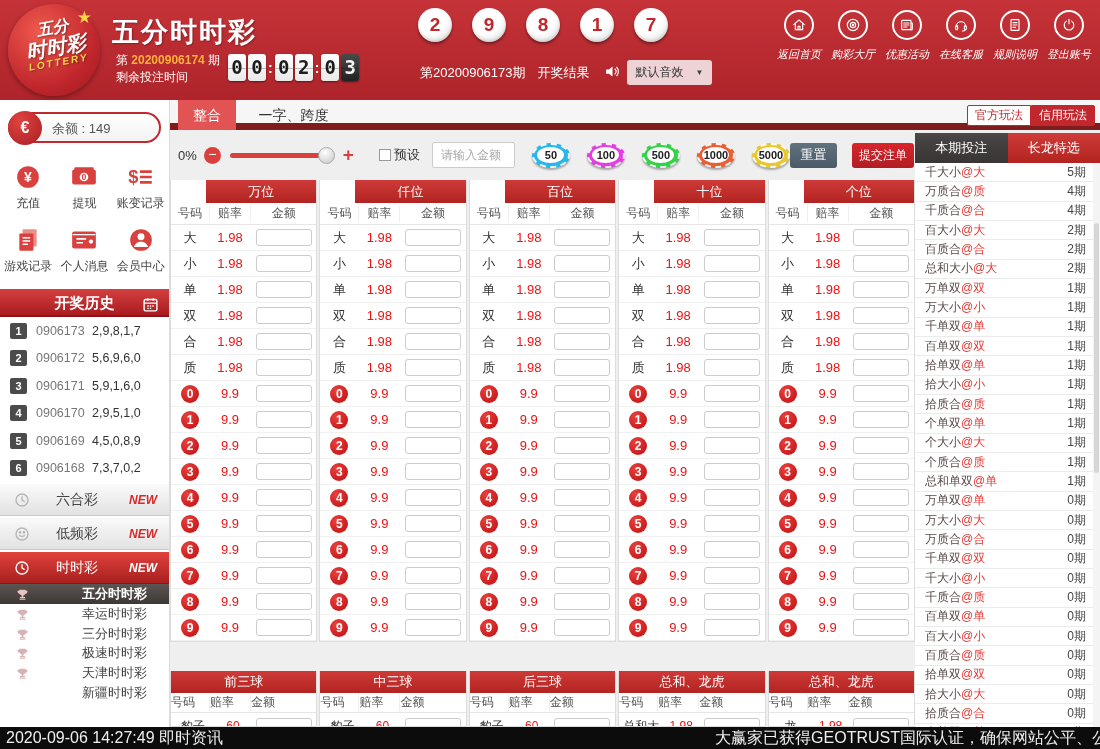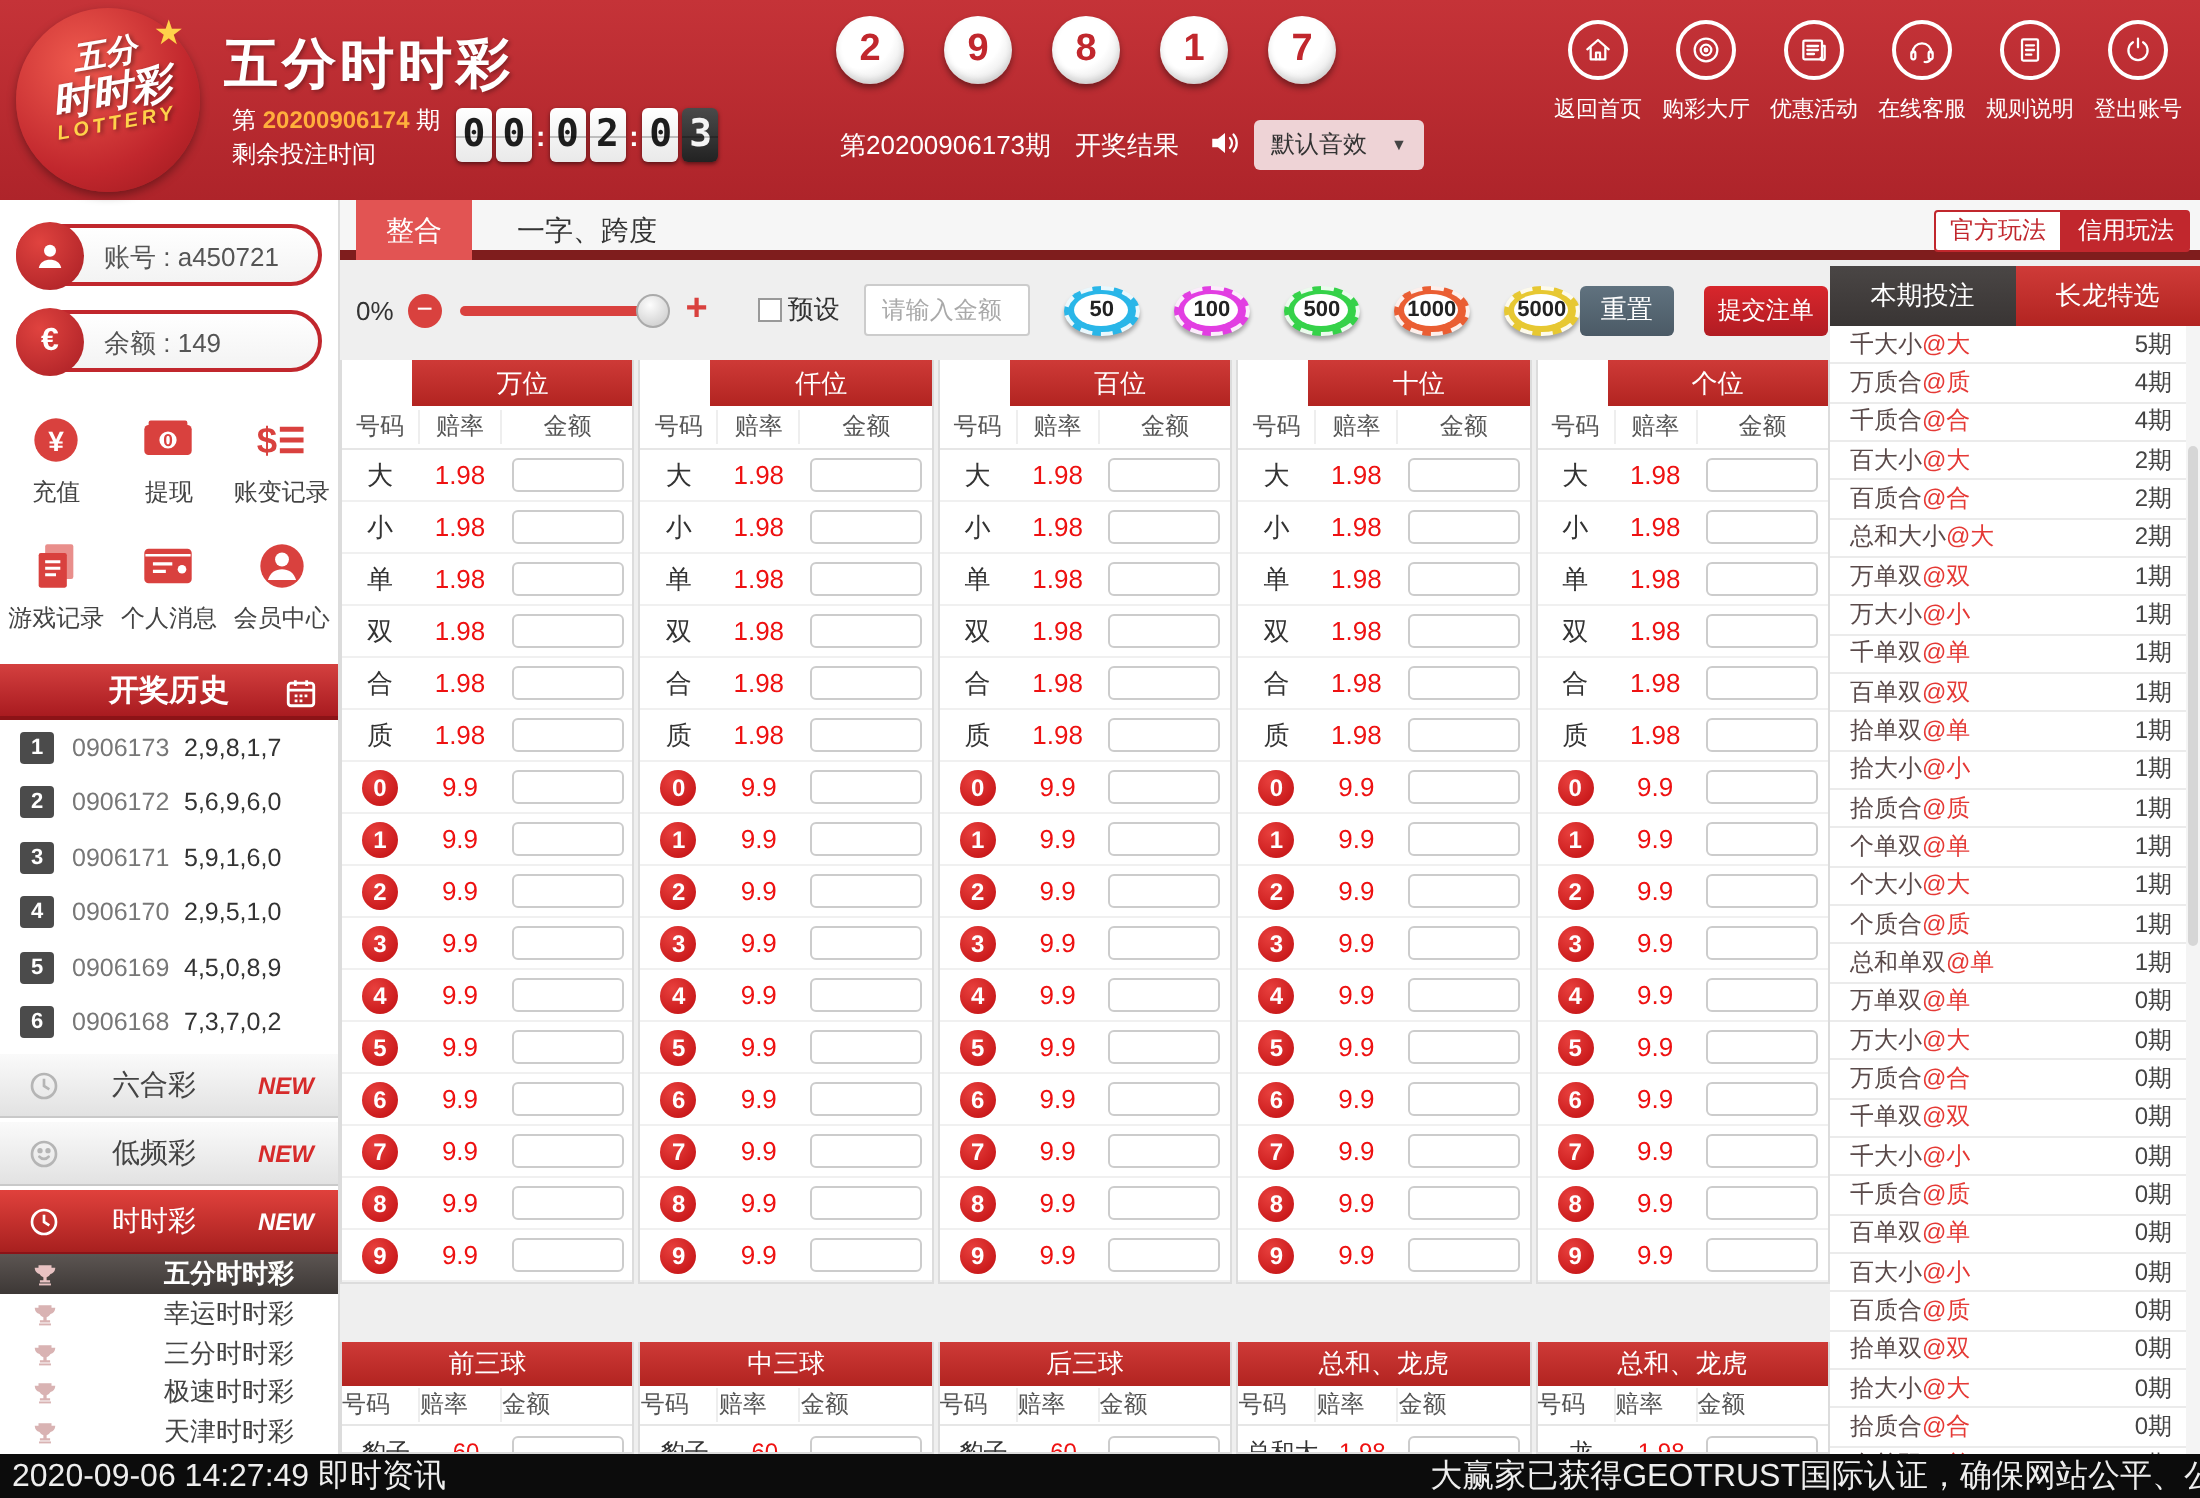--- a/index.html
+++ b/index.html
@@ -32,21 +32,21 @@
   .ball { width:34px; height:34px; margin-right:20px; border-radius:50%;
           background:radial-gradient(circle at 35% 28%, #ffffff 50%, #d6d6d6);
           box-shadow:0 2px 3px rgba(0,0,0,.4), inset 0 -2px 3px rgba(0,0,0,.12);
           color:#c1272d; font-size:19px; font-weight:bold; text-align:center; line-height:34px; }
   .result-row { position:absolute; left:420px; top:60px; display:flex; align-items:center; color:#fff; font-size:13px; }
   .result-period { margin-right:12px; } .result-label { margin-right:14px; }
   .sound-select { margin-left:6px; background:#eed3d6; border-radius:3px; padding:4px 9px; color:#333;
                   font-size:12px; display:flex; align-items:center; cursor:pointer; }
   .sound-caret { margin-left:12px; font-size:8px; color:#444; }
   .header-nav { position:absolute; right:4px; top:10px; display:flex; }
-  .nav-item { width:54px; text-align:center; cursor:pointer; }
+  .nav-item { width:54px; text-align:center; cursor:pointer;font-style:italic; }
   .nav-circle { width:30px; height:30px; margin:0 auto; border:2px solid #fff; border-radius:50%;
                 display:flex; align-items:center; justify-content:center; }
   .nav-label { color:#fff; font-size:11px; margin-top:7px; white-space:nowrap; }
 
   
   .sidebar { position:absolute; left:0; top:100px; width:170px; height:627px; background:#fff;
              border-right:1px solid #dcdcdc; }
   .acct-pill { position:relative; margin:12px 8px 0 8px; height:31px; border:2px solid #c1272d;
                border-radius:17px; background:linear-gradient(#fff,#f3f3f3); }
   .pill-icon { position:absolute; left:-2px; top:-3px; width:34px; height:34px; border-radius:50%;
@@ -74,21 +74,21 @@
   .cat-label { font-size:14px; color:#444; margin-left:26px; }
   .cat-badge { position:absolute; right:12px; font-size:12px; font-weight:bold; font-style:italic; color:#d62b2b; }
   .cat-btn.active .cat-label, .cat-btn.active .cat-badge { color:#fff; }
   .lot-row { position:relative; height:19.8px; line-height:19.8px; font-size:13px; color:#444;
              text-align:right; padding-right:22px; cursor:pointer; }
   .lot-row .lot-trophy { position:absolute; left:16px; top:3px; }
   .lot-row.active { background:linear-gradient(#5c5552,#3d3836); color:#fff; font-weight:bold; }
 
   
   .tabbar { position:absolute; left:170px; top:100px; width:930px; height:30px; background:#f6f6f6;
-            border-bottom:5px solid #7f1d1d; }
+            border-bottom:7px solid #7f1d1d; }
   .tab { display:inline-block; height:30px; line-height:30px; font-size:14px; cursor:pointer; }
   .tab.active { background:#e25453; color:#fff; width:58px; text-align:center; margin-left:8px; }
   .tab.plain { color:#333; padding:0 18px; }
   .play-tabs { position:absolute; right:5px; top:5px; display:flex; }
   .play-tab { height:21px; line-height:19px; font-size:12px; padding:0 7px; cursor:pointer;
               border:1px solid #c1272d; }
   .play-tab.official { background:#fff; color:#c1272d; border-radius:2px 0 0 2px; }
   .play-tab.credit { background:#c1272d; color:#fff; border-radius:0 2px 2px 0; }
 
   .controls { position:absolute; left:170px; top:130px; width:745px; height:50px; background:#efefef;
@@ -271,29 +271,20 @@
             <path d="M8.2 6.2a7.2 7.2 0 1 0 7.6 0"></path>
             <path d="M12 3.5V10"></path>
           </svg>
         </div>
         <div class="nav-label">登出账号</div>
       </div>
     </div>
 </div>
 
 <div class="sidebar">
-  <div class="acct-pill">
-    <span class="pill-icon">
-        <svg width="18" height="18" viewBox="0 0 24 24">
-          <circle cx="12" cy="8.5" r="4" fill="#fff"></circle>
-          <path d="M4.5 20c.8-4 4-5.5 7.5-5.5s6.7 1.5 7.5 5.5z" fill="#fff"></path>
-        </svg>
-      </span>
-    <span class="pill-text">账号 : a450721</span>
-  </div>
   <div class="acct-pill">
     <span class="pill-icon">€</span>
     <span class="pill-text">余额 : 149</span>
   </div>
   <div class="quick-grid">
       <div class="qa-item">
         <div class="qa-icon">
           <svg width="26" height="26" viewBox="0 0 24 24">
             <circle cx="12" cy="12" r="10" fill="#d9413e"></circle>
             <text x="12" y="17" text-anchor="middle" fill="#fff" font-size="13" font-weight="bold">¥</text>

